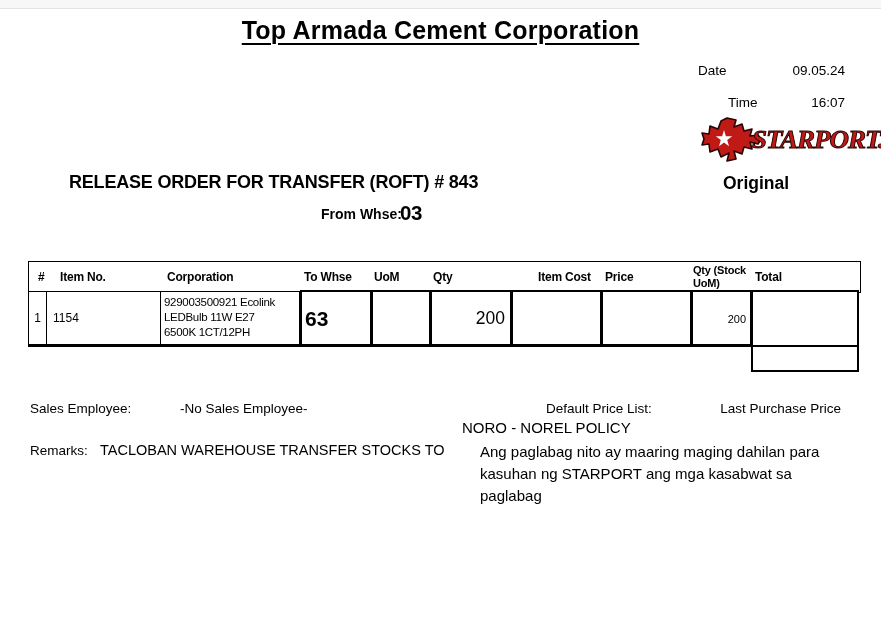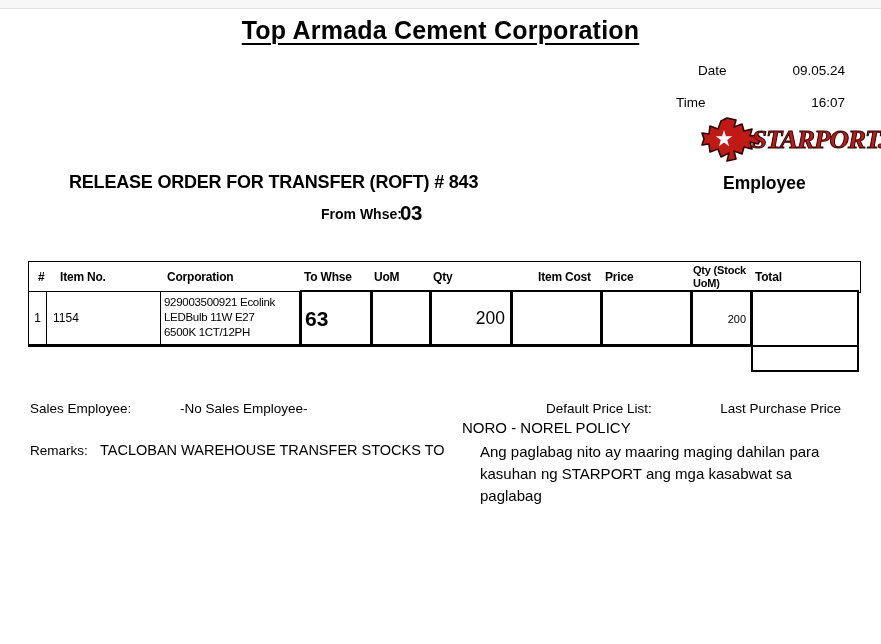--- a/index.html
+++ b/index.html
@@ -59,33 +59,33 @@
 <div class="page">
 
   <div class="abs topstrip"></div>
 
   <div class="abs title-wrap">
     <span class="title">Top Armada Cement Corporation</span>
   </div>
 
   <div class="abs meta-label" style="left:698px;top:63px;">Date</div>
   <div class="abs meta-value" style="left:755px;top:63px;">09.05.24</div>
-  <div class="abs meta-label" style="left:676px;top:95px;">Time</div>
+  <div class="abs meta-label" style="left:728px;top:95px;">Time</div>
   <div class="abs meta-value" style="left:755px;top:95px;">16:07</div>
 
   <div class="abs" style="left:700px;top:116px;width:200px;height:48px;">
     <svg width="62" height="47" viewBox="0 0 62 47" style="position:absolute;left:0;top:0;">
       <path d="M27 2 L36 4 L34 11 L42 8 L44 15 L52 13 L50 20 L58 19 L61 23 L58 28 L50 26 L52 33 L44 31 L42 38 L34 35 L36 43 L27 45 L29 37 L21 41 L18 33 L10 36 L9 28 L2 29 L4 23 L2 17 L9 18 L10 10 L18 13 L21 5 Z" fill="#c01a16" stroke="#2a0202" stroke-width="1.6" stroke-linejoin="round"></path>
       <polygon points="24,14 25.9,20.2 32.2,20.3 27.2,24 29,30.2 24,26.4 19,30.2 20.8,24 15.8,20.3 22.1,20.2" fill="#ffffff"></polygon>
     </svg>
     <div class="logo-text" style="position:absolute;left:52px;top:9px;">STARPORT.PH</div>
   </div>
 
   <div class="abs roft-title" style="left:69px;top:172px;">RELEASE ORDER FOR TRANSFER (ROFT) # 843</div>
-  <div class="abs copy-label" style="left:723px;top:173px;">Employee</div>
+  <div class="abs copy-label" style="left:723px;top:173px;">Original</div>
   <div class="abs fw-label" style="left:321px;top:206px;">From Whse:</div>
   <div class="abs fw-value" style="left:400px;top:201px;">03</div>
 
   <div class="abs th-box">
     <span class="th" style="left:9px;">#</span>
     <span class="th" style="left:31px;">Item No.</span>
     <span class="th" style="left:138px;">Corporation</span>
     <span class="th" style="left:275px;">To Whse</span>
     <span class="th" style="left:345px;">UoM</span>
     <span class="th" style="left:404px;">Qty</span>

